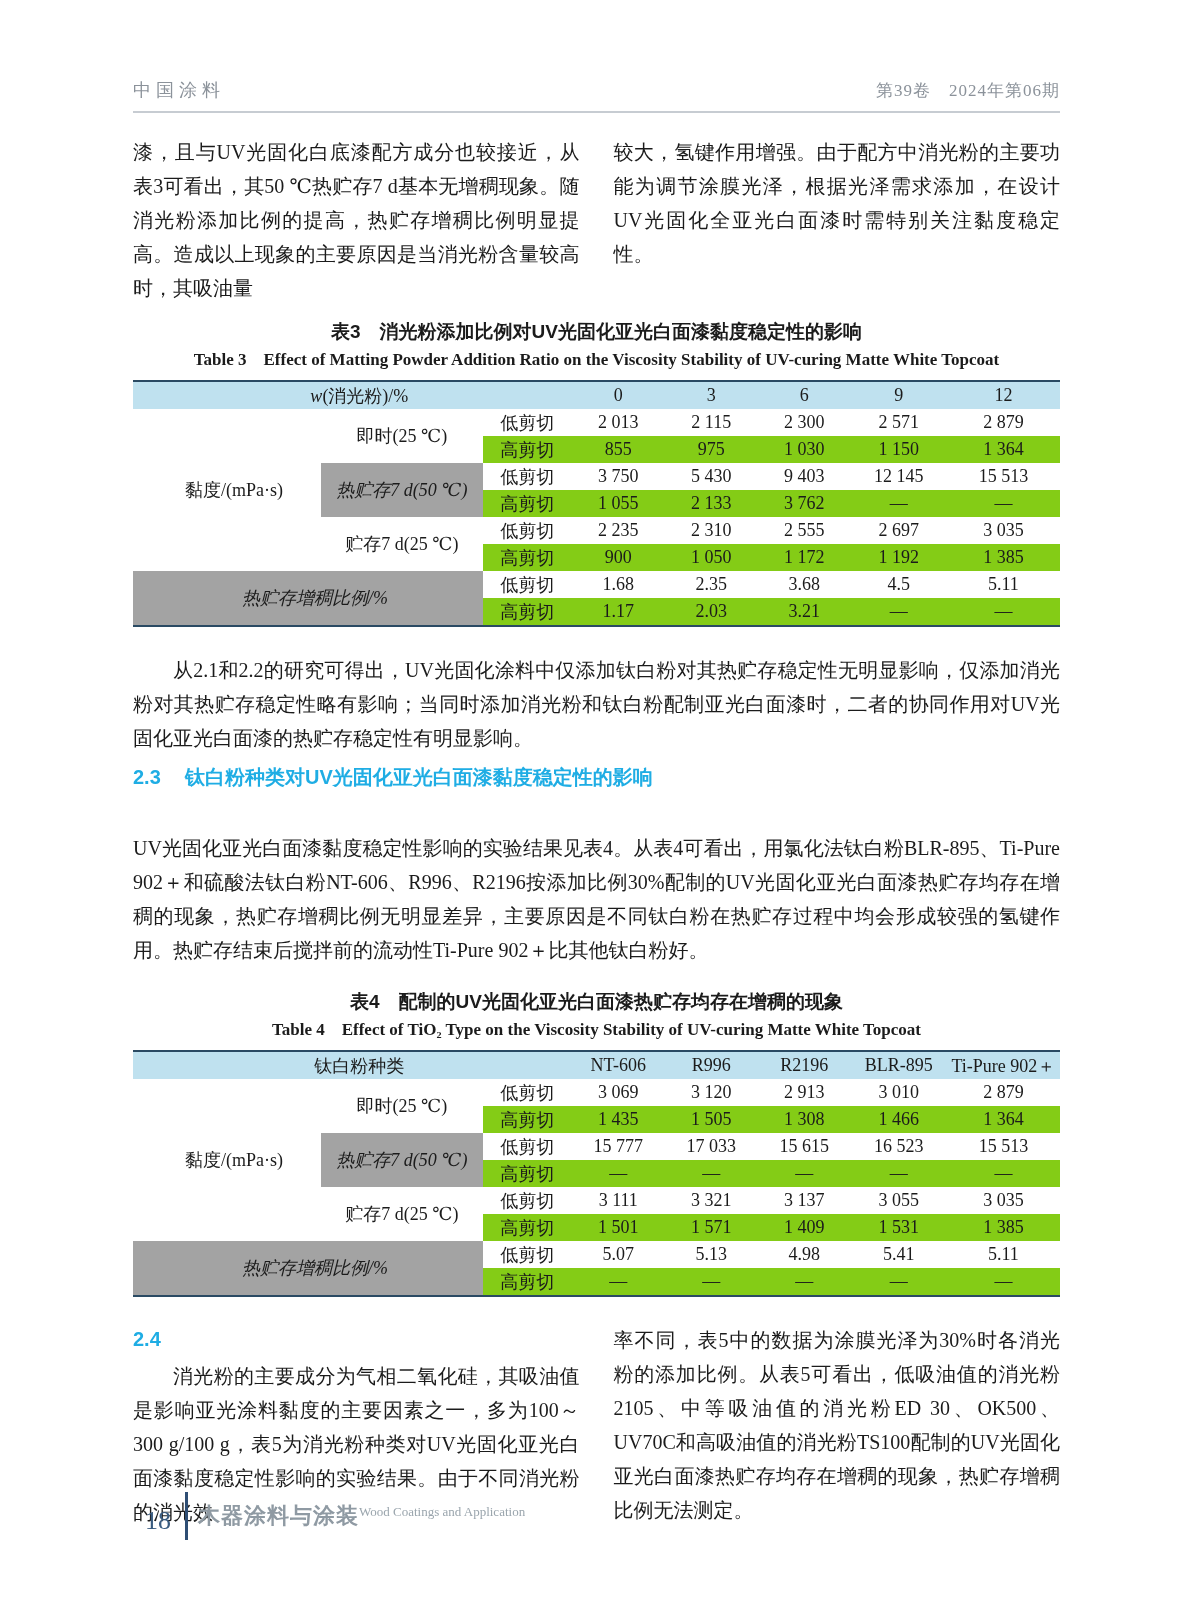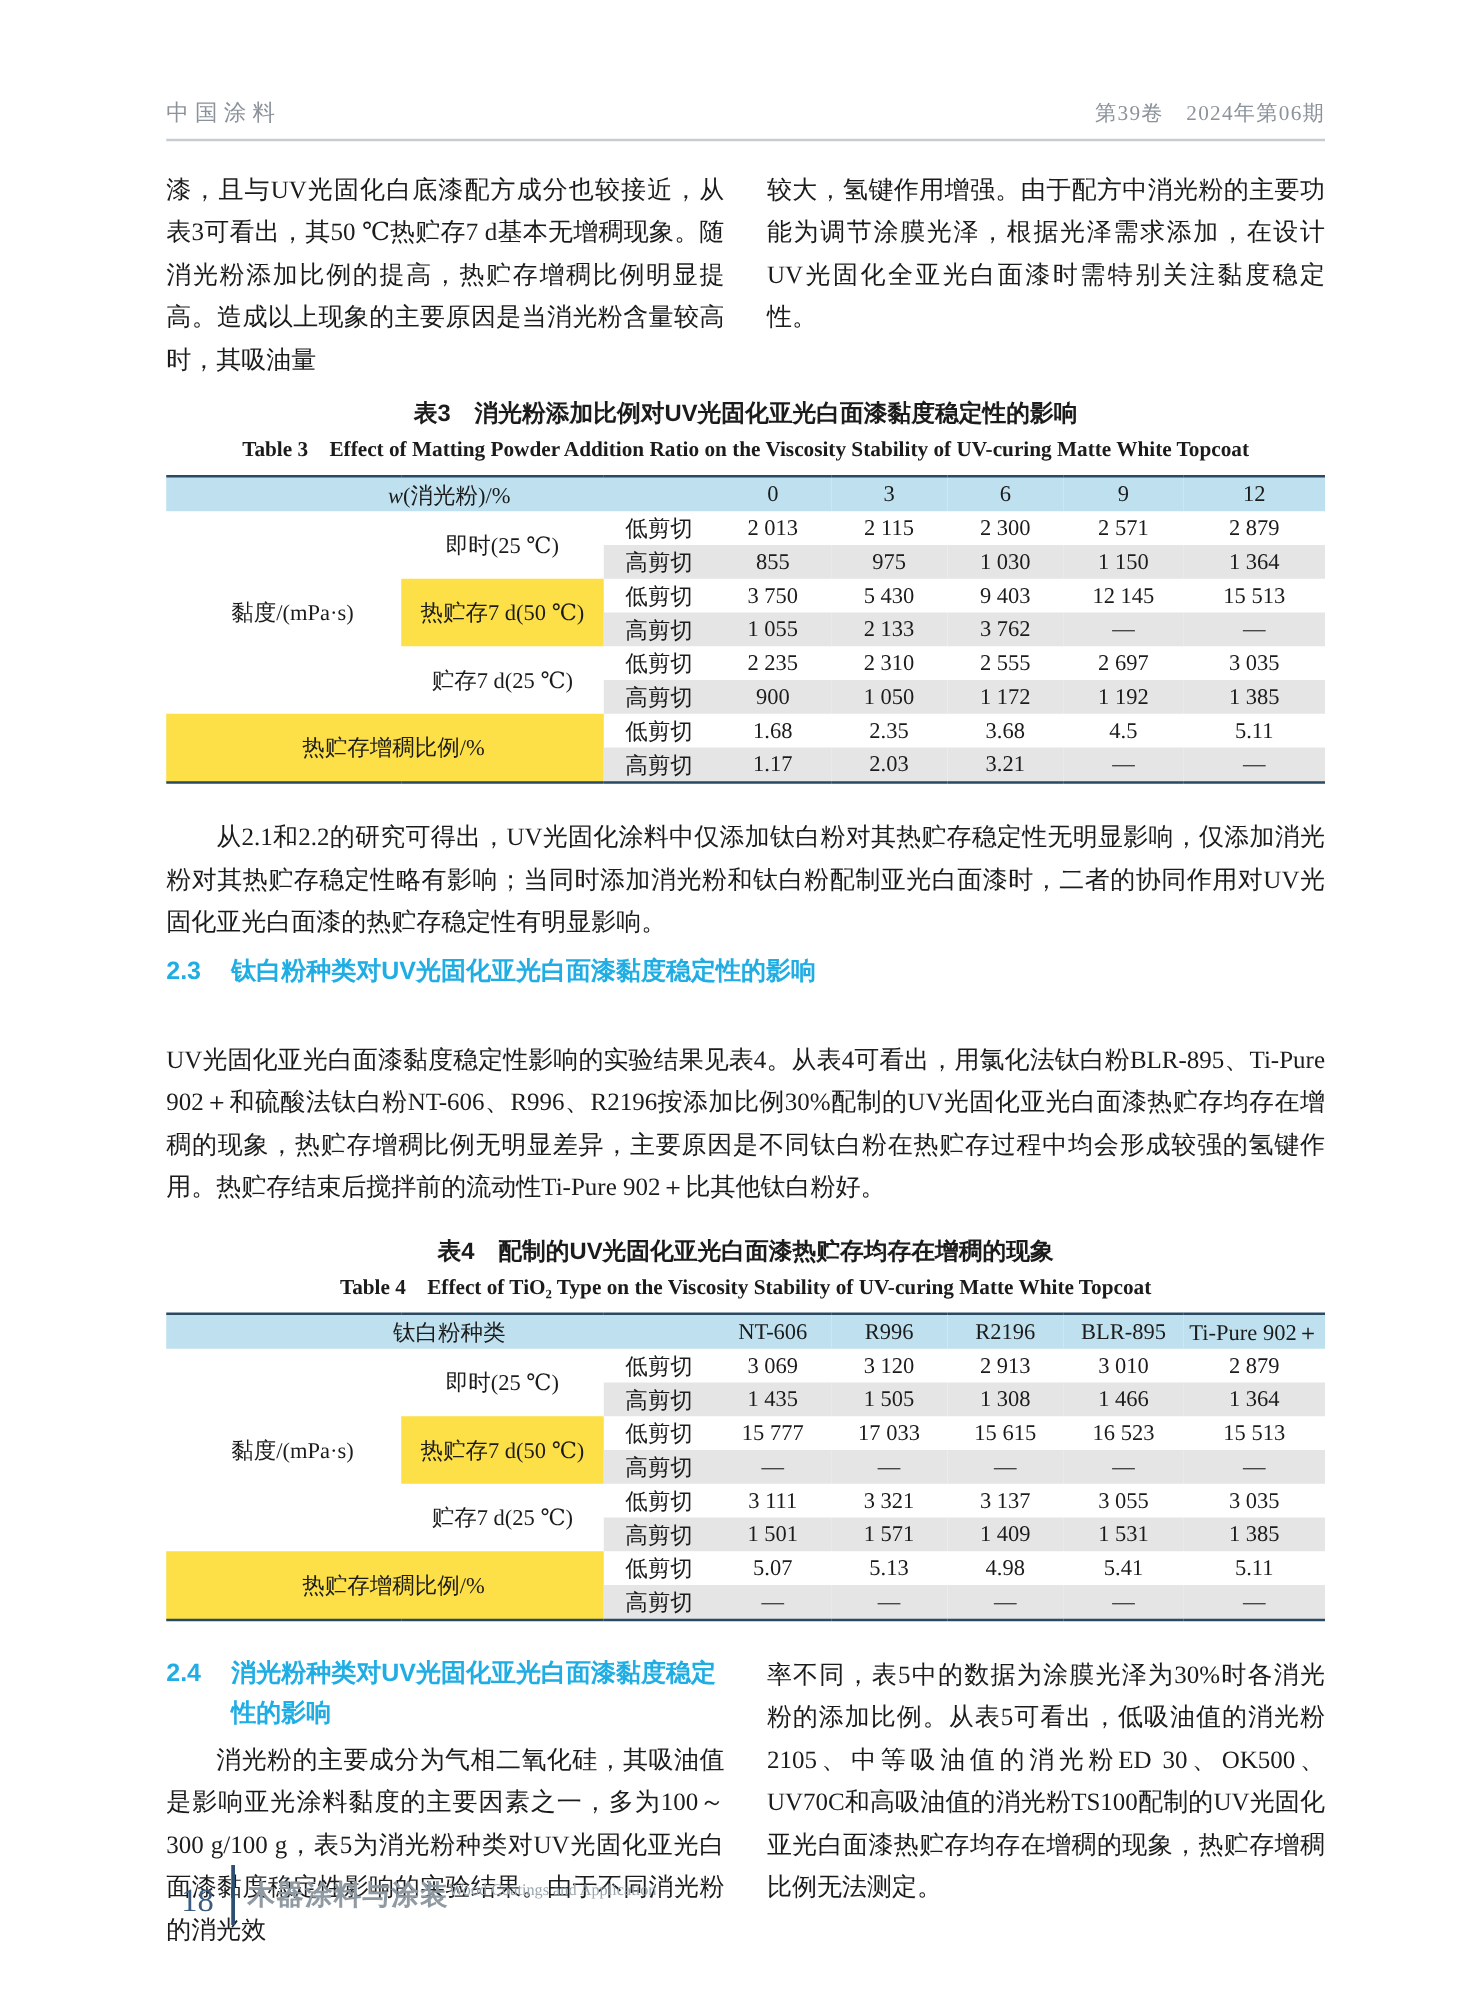--- a/index.html
+++ b/index.html
@@ -34,23 +34,23 @@
   
   .tblock{margin-top:14px;}
   .cap-zh{text-align:center;font-family:"Liberation Sans","DejaVu Sans",sans-serif;
     font-weight:bold;font-size:19px;line-height:26px;margin:0 0 3px 0;}
   .cap-en{text-align:center;font-weight:bold;font-size:17px;line-height:23px;margin:0 0 9px 0;}
   table.dtable{width:100%;border-collapse:collapse;table-layout:fixed;
     border-top:2px solid #2a4a63;border-bottom:2px solid #2a4a63;}
   .dtable td{height:27px;font-size:18px;text-align:center;padding:0;
     font-family:"Liberation Serif","DejaVu Serif",serif;vertical-align:middle;}
   .dtable td.lab{text-align:center;padding-left:14px;}
-  .dtable tr.hi td{background:#e5e5e5;margin-top:44px;}
+  .dtable tr.hi td{background:#84cc16;margin-top:44px;}
   .dtable tr.head td{background:#bfe1ef;}
-  .dtable td.blue{background:#fde047;}
+  .dtable td.blue{background:#a3a3a3;font-style:italic;}
   .ital{font-style:italic;}
 
   
   .footer{position:absolute;left:145px;top:1492px;display:flex;align-items:center;}
   .footer .pnum{font-size:26px;color:#3a5c80;margin-right:14px;margin-top:10px;}
   .footer .bar{width:3px;height:48px;background:#2f4e74;margin-right:10px;}
   .footer .ftxt{display:flex;flex-direction:row;justify-content:center;}
   .footer .fzh{font-size:22px;font-weight:bold;letter-spacing:1px;color:#8f9aa3;
     font-family:"Liberation Sans","DejaVu Sans",sans-serif;line-height:26px;}
   .footer .fen{font-size:13px;color:#9aa5ad;line-height:17px;}
@@ -276,21 +276,20 @@
         <td>—</td>
       </tr>
     </tbody>
       </table>
   </div>
 
   <div class="cols bottom">
     <div class="col">
       <div class="sec-head" style="margin-top:0;">
         <span class="num">2.4</span>
-        <span class="txt">消光粉种类对UV光固化亚光白面漆黏度稳定性的影响</span>
       </div>
       <p class="para indent">消光粉的主要成分为气相二氧化硅，其吸油值是影响亚光涂料黏度的主要因素之一，多为100～300 g/100 g，表5为消光粉种类对UV光固化亚光白面漆黏度稳定性影响的实验结果。由于不同消光粉的消光效</p>
     </div>
     <div class="col">
       <p class="para">率不同，表5中的数据为涂膜光泽为30%时各消光粉的添加比例。从表5可看出，低吸油值的消光粉2105、中等吸油值的消光粉ED 30、OK500、UV70C和高吸油值的消光粉TS100配制的UV光固化亚光白面漆热贮存均存在增稠的现象，热贮存增稠比例无法测定。</p>
     </div>
   </div>
 
 </div>
 

